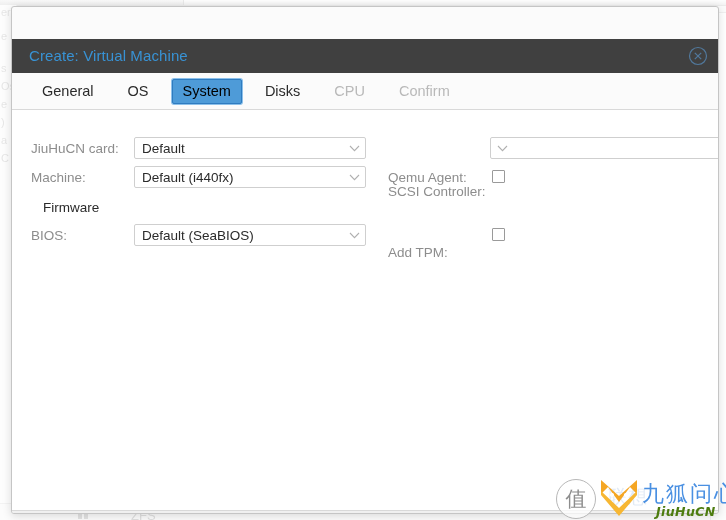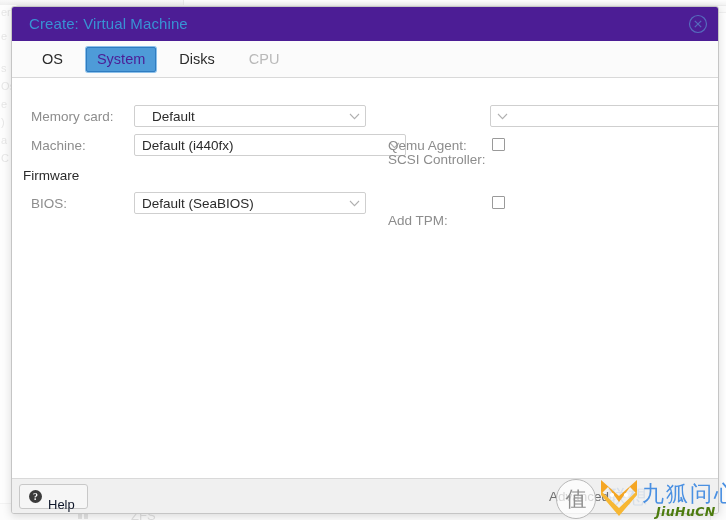--- a/index.html
+++ b/index.html
@@ -123,21 +123,22 @@
     border: 1px solid #c5c5c5;
     border-radius: 3px;
     box-shadow: 0 2px 10px rgba(0,0,0,0.14);
     box-sizing: border-box;
     overflow: hidden;
   }
 
   .modal-header {
     position: relative;
     height: 34px;
-    background: #4c1d95;
+    background: #404040;
+    margin-top: 32px;
   }
   .modal-title {
     position: absolute;
     left: 17px;
     top: 8px;
     font-size: 15px;
     color: #3892d4;
     letter-spacing: .1px;
     white-space: nowrap;
   }
@@ -178,21 +179,21 @@
     white-space: nowrap;
     line-height: 17px;
     margin-right: 12px;
   }
   .tab.disabled {
     color: #b9b9b9;
     cursor: default;
   }
   .tab.active {
     background: #4e9bd8;
-    color: #4c1d95;
+    color: #000000;
     border: 1px solid #2f7cc0;
     box-shadow: 0 0 0 1px #8cc0ea;
     border-radius: 2px;
   }
 
   
   .modal-body {
     position: relative;
     height: 400px;
     background: #ffffff;
@@ -402,56 +403,58 @@
       <svg width="24" height="24" viewBox="0 0 24 24">
         <circle cx="12" cy="12" r="8.5" fill="none" stroke="#5b9bd5" stroke-width="1.2"></circle>
         <line x1="8.8" y1="8.8" x2="15.2" y2="15.2" stroke="#5b9bd5" stroke-width="1.2"></line>
         <line x1="15.2" y1="8.8" x2="8.8" y2="15.2" stroke="#5b9bd5" stroke-width="1.2"></line>
       </svg>
     </div>
   </div>
 
   <div class="tabbar">
     <div class="tabs">
+      <div class="tab">General</div>
       <div class="tab">OS</div>
       <div class="tab active">System</div>
       <div class="tab">Disks</div>
       <div class="tab disabled">CPU</div>
+      <div class="tab disabled">Confirm</div>
     </div>
   </div>
 
   <div class="modal-body">
 
     <div class="col-left">
 
       <div class="frow" style="left:19px; top:27px;">
-        <span class="flabel">Memory card:</span>
-      </div>
-      <div class="combo" style="left:122px; top:27px; width:232px;padding-left:10px;">
+        <span class="flabel">JiuHuCN card:</span>
+      </div>
+      <div class="combo" style="left:122px; top:27px; width:232px;">
         <span class="val">Default</span>
         <span class="chev">
           <svg width="11" height="7" viewBox="0 0 11 7">
               <path d="M1 1 L5.5 5.6 L10 1" fill="none" stroke="#b0b0b0" stroke-width="1.1"></path>
             </svg>
         </span>
       </div>
 
       <div class="frow" style="left:19px; top:56px;">
         <span class="flabel">Machine:</span>
       </div>
-      <div class="combo" style="left:122px; top:56px; width:272px;">
+      <div class="combo" style="left:122px; top:56px; width:232px;">
         <span class="val">Default (i440fx)</span>
         <span class="chev">
           <svg width="11" height="7" viewBox="0 0 11 7">
               <path d="M1 1 L5.5 5.6 L10 1" fill="none" stroke="#b0b0b0" stroke-width="1.1"></path>
             </svg>
         </span>
       </div>
 
-      <div class="frow" style="left:11px; top:86px;">
+      <div class="frow" style="left:31px; top:86px;">
         <span class="flabel strong">Firmware</span>
       </div>
 
       <div class="frow" style="left:19px; top:114px;">
         <span class="flabel">BIOS:</span>
       </div>
       <div class="combo" style="left:122px; top:114px; width:232px;">
         <span class="val">Default (SeaBIOS)</span>
         <span class="chev">
           <svg width="11" height="7" viewBox="0 0 11 7">

